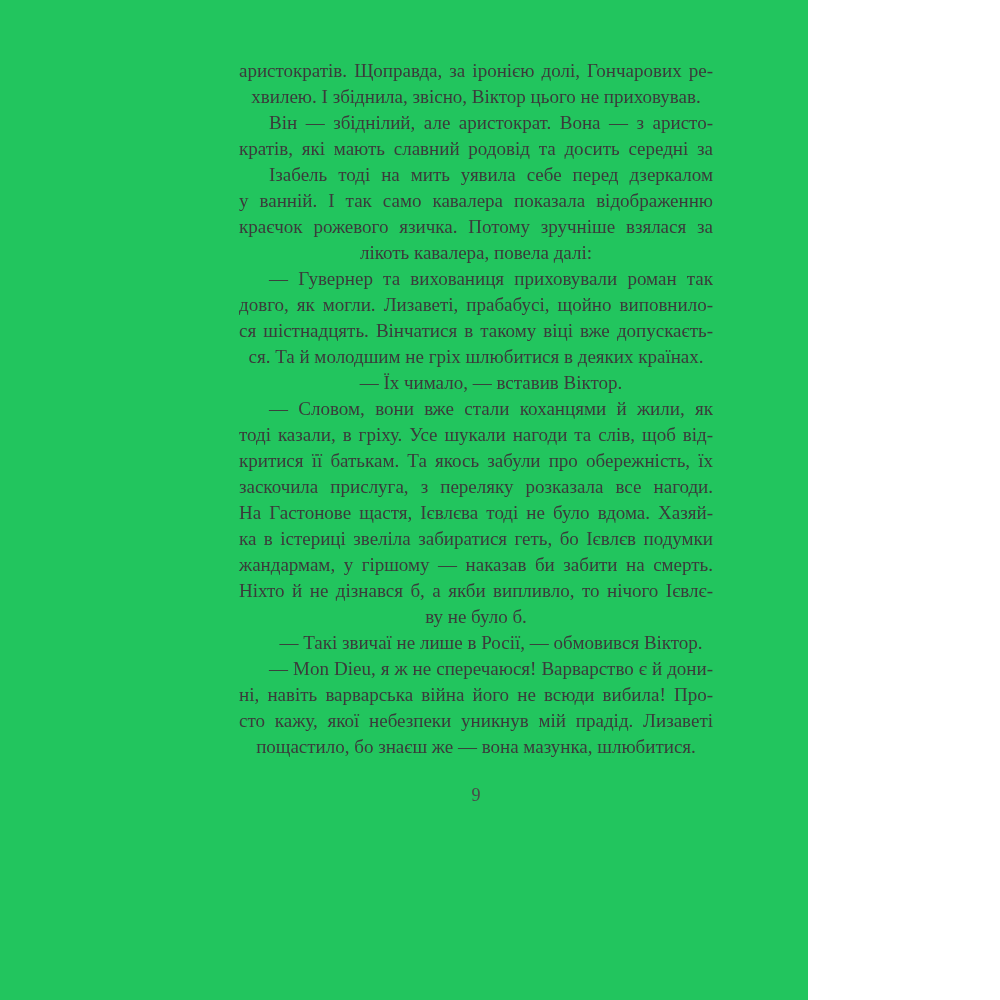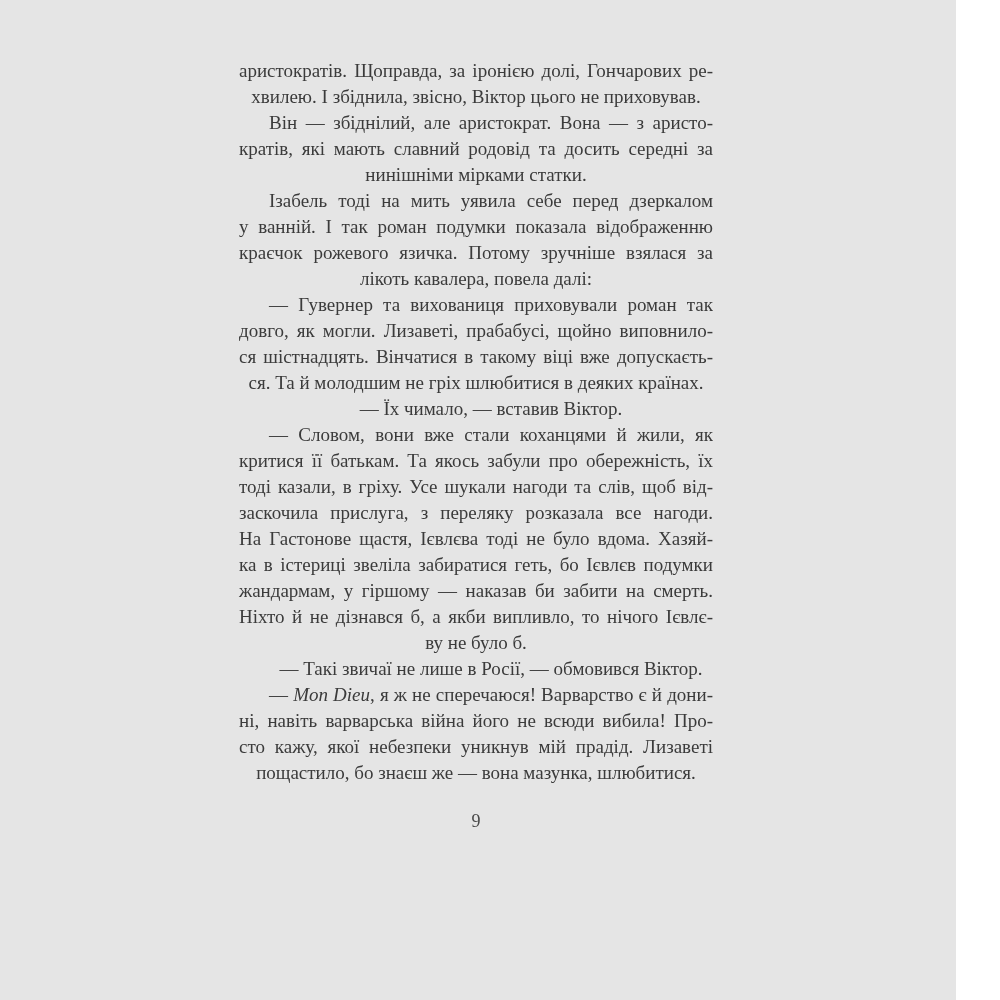--- a/index.html
+++ b/index.html
@@ -2,23 +2,23 @@
 <html><head>
 <meta charset="utf-8">
 <style>
   html, body {
     margin: 0;
     padding: 0;
     background: #ffffff;
   }
   .book-page {
     position: relative;
-    width: 956px;
+    width: 808px;
     height: 1000px;
-    background: #e5e5e5;
+    background: #22c55e;
     overflow: hidden;
   }
   .page-text {
     position: absolute;
     left: 239px;
     top: 58px;
     width: 474px;
     font-family: "Liberation Serif", "DejaVu Serif", serif;
     font-size: 19px;
     line-height: 26px;
@@ -32,52 +32,50 @@
     text-align: justify;
     text-align-last: justify;
   }
   .line.indent {
     text-indent: 30px;
   }
   .line.italic {
     font-style: italic;
   }
   .seg-italic {
-    font-style: italic;
   }
   .page-number {
     margin-top: 22px;
     text-align: center;
     font-size: 18px;
     color: #4a4a4a;
   }
 </style>
 </head>
 <body>
 
 <div class="book-page">
   <div class="page-text" id="page-text">
 
     <div class="line j">аристократів. Щоправда, за іронією долі, Гончарових ре-</div>
       <div class="line">хвилею. І збіднила, звісно, Віктор цього не приховував.</div>
       <div class="line j indent">Він — збіднілий, але аристократ. Вона — з аристо-</div>
       <div class="line j">кратів, які мають славний родовід та досить середні за</div>
-      <div class="line">нинішніми мірками статки.</div>
       <div class="line j indent">Ізабель тоді на мить уявила себе перед дзеркалом</div>
-      <div class="line j">у ванній. І так роман подумки показала відображенню</div>
+      <div class="line j">у ванній. І так само кавалера показала відображенню</div>
       <div class="line j">краєчок рожевого язичка. Потому зручніше взялася за</div>
       <div class="line">лікоть кавалера, повела далі:</div>
       <div class="line j indent">— Гувернер та вихованиця приховували роман так</div>
       <div class="line j">довго, як могли. Лизаветі, прабабусі, щойно виповнило-</div>
       <div class="line j">ся шістнадцять. Вінчатися в такому віці вже допускаєть-</div>
       <div class="line">ся. Та й молодшим не гріх шлюбитися в деяких країнах.</div>
       <div class="line indent">— Їх чимало, — вставив Віктор.</div>
       <div class="line j indent">— Словом, вони вже стали коханцями й жили, як</div>
+      <div class="line j">тоді казали, в гріху. Усе шукали нагоди та слів, щоб від-</div>
       <div class="line j">критися її батькам. Та якось забули про обережність, їх</div>
-      <div class="line j">тоді казали, в гріху. Усе шукали нагоди та слів, щоб від-</div>
       <div class="line j">заскочила прислуга, з переляку розказала все нагоди.</div>
       <div class="line j">На Гастонове щастя, Ієвлєва тоді не було вдома. Хазяй-</div>
       <div class="line j">ка в істериці звеліла забиратися геть, бо Ієвлєв подумки</div>
       <div class="line j">жандармам, у гіршому — наказав би забити на смерть.</div>
       <div class="line j">Ніхто й не дізнався б, а якби випливло, то нічого Ієвлє-</div>
       <div class="line">ву не було б.</div>
       <div class="line indent">— Такі звичаї не лише в Росії, — обмовився Віктор.</div>
       <div class="line j indent"><span>— </span><span class="seg-italic">Mon Dieu</span><span>, я ж не сперечаюся! Варварство є й дони-</span></div>
       <div class="line j">ні, навіть варварська війна його не всюди вибила! Про-</div>
       <div class="line j">сто кажу, якої небезпеки уникнув мій прадід. Лизаветі</div>

